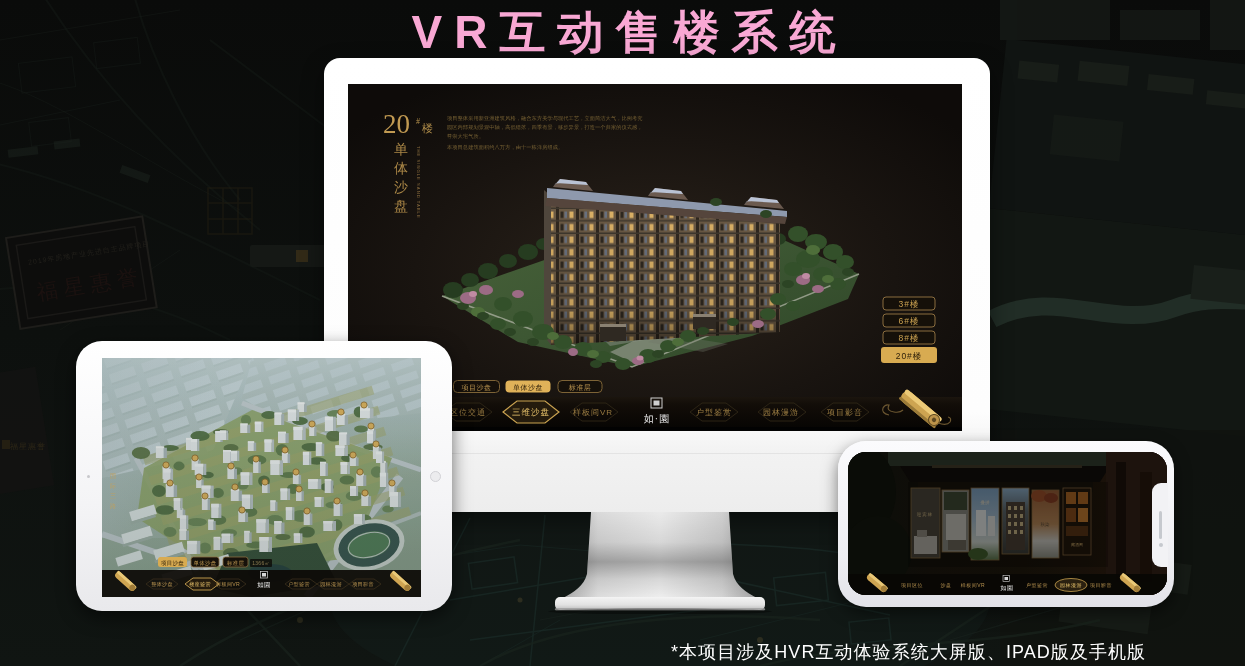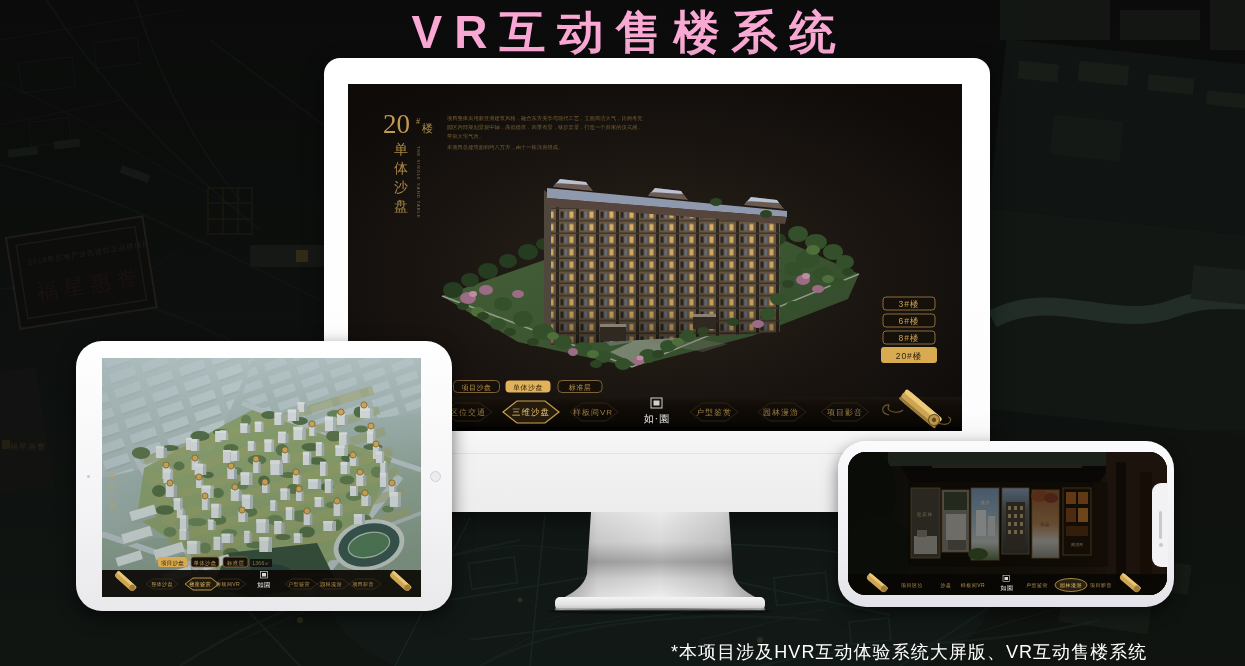--- a/index.html
+++ b/index.html
@@ -1184,14 +1184,14 @@
             <circle cx="9" cy="0" r="3" fill="#a07c38"></circle>
           </g>
         </g>
       </svg>
     </div>
     <div id="phone-notch"></div>
     <div id="phone-slit"></div>
     <div id="phone-dot"></div>
   </div>
 
-  <div id="caption">*本项目涉及HVR互动体验系统大屏版、VR互动售楼系统</div>
+  <div id="caption">*本项目涉及HVR互动体验系统大屏版、IPAD版及手机版</div>
 </div>
 
 </body></html>

